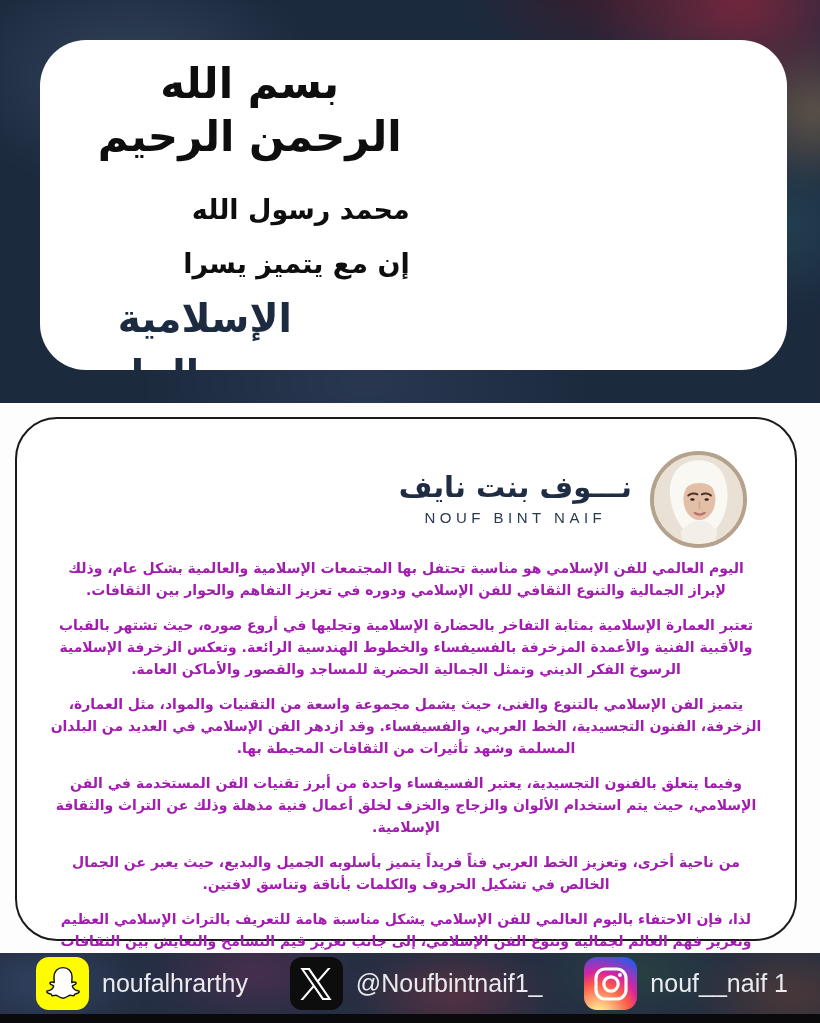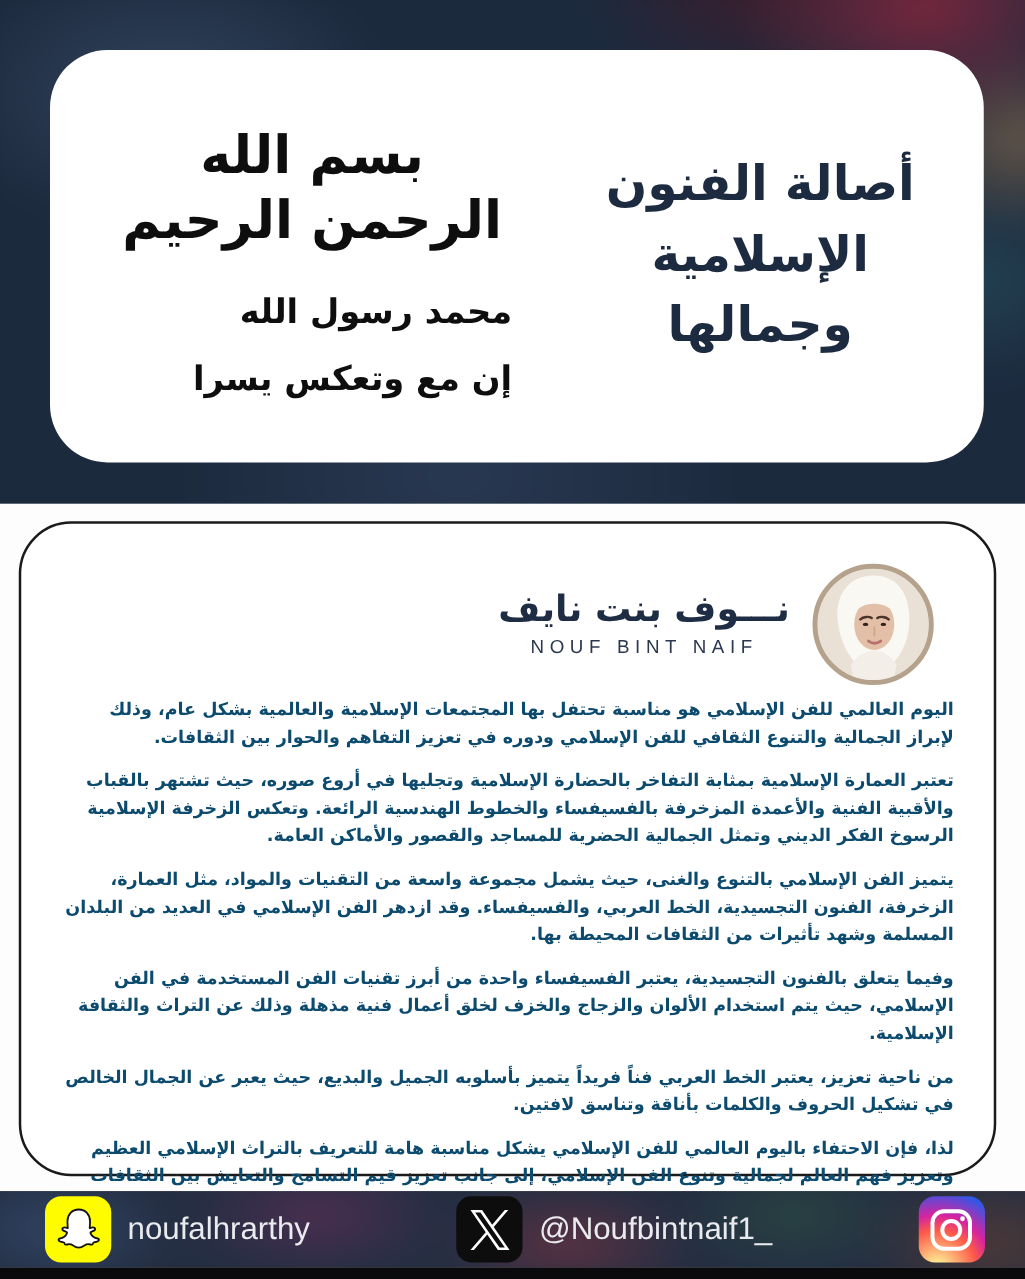--- a/index.html
+++ b/index.html
@@ -17,21 +17,21 @@
       radial-gradient(220px 150px at 88% 6%,  rgba(124,38,60,.95), rgba(124,38,60,0) 70%),
       radial-gradient(150px 110px at 97% 30%, rgba(155,120,80,.55), rgba(155,120,80,0) 70%),
       radial-gradient(190px 130px at 72% 2%,  rgba(60,28,42,.9), rgba(60,28,42,0) 72%),
       radial-gradient(160px 120px at 93% 55%, rgba(40,86,100,.5), rgba(40,86,100,0) 70%),
       radial-gradient(260px 160px at 18% 22%, rgba(78,98,128,.45), rgba(78,98,128,0) 70%),
       radial-gradient(300px 200px at 45% 90%, rgba(44,60,86,.8), rgba(44,60,86,0) 75%),
       #1c2a3e;
   }
   .hero-card {
     position:absolute; top:40px; left:40px; width:747px; height:330px;
-    background:#ffffff; border-radius:46px; display:flex; overflow:hidden;
+    background:#ffffff; border-radius:46px; display:flex; overflow:hidden;flex-direction:column;
   }
   .callig-col { width:54%; height:100%; display:flex; flex-direction:column; justify-content:center; align-items:center; gap:30px; padding:18px 10px 10px 26px; }
   .callig { color:#0e0e0e; text-align:center; font-weight:bold; }
   .callig.bismillah { font-size:42px; line-height:1.25; width:330px; }
   .callig.shahada-row { display:flex; gap:20px; align-items:center; font-size:27px; line-height:1.25; width:320px; flex-wrap:wrap; justify-content:space-between; }
   .title-col { width:46%; height:100%; display:flex; flex-direction:column; justify-content:center; align-items:center; padding-right:14px; }
   .hero-title { color:#1d2b40; font-weight:bold; font-size:39px; line-height:1.45; text-align:center; }
 
   
   .main-section { position:absolute; top:403px; left:0; width:820px; height:550px; background:#fdfdfd; }
@@ -42,22 +42,22 @@
   }
   .logo-row { display:flex; justify-content:flex-end; align-items:center; gap:18px; padding-right:22px; height:100px; }
   .brand-text { display:flex; flex-direction:column; align-items:center; }
   .brand-ar { color:#1f2d44; font-size:29px; font-weight:bold; line-height:1.1; }
   .brand-en { color:#2b3950; font-size:15px; font-weight:normal; letter-spacing:4.5px; margin-top:5px; font-family:"Liberation Sans", sans-serif; white-space:nowrap; }
   .avatar { width:97px; height:97px; border-radius:50%; border:4px solid #b5a28c; overflow:hidden; background:#ece5da; flex:0 0 auto; }
   .avatar svg { display:block; width:100%; height:100%; }
 
   .article-body { direction:rtl; display:flex; flex-direction:column; gap:13px; margin-top:8px; padding:0 6px; }
   .article-body p {
-    margin:0; color:#0c4a6e; font-size:14px; font-weight:bold;
-    line-height:22px; 
+    margin:0; color:#a21caf; font-size:14px; font-weight:bold;
+    line-height:22px; text-align:center;
   }
 
   
   .footer { position:absolute; top:953px; left:0; width:820px; height:61px; overflow:hidden; background:#232c3e; }
   .photo-bg.bottom {
     background:
       radial-gradient(140px 70px at 8% 50%,  rgba(52,74,110,.8), rgba(52,74,110,0) 70%),
       radial-gradient(150px 70px at 32% 40%, rgba(104,46,92,.6), rgba(104,46,92,0) 70%),
       radial-gradient(150px 70px at 55% 60%, rgba(128,52,66,.6), rgba(128,52,66,0) 70%),
       radial-gradient(140px 70px at 76% 40%, rgba(44,88,66,.5), rgba(44,88,66,0) 70%),
@@ -79,26 +79,25 @@
 <body>
 
 <div class="top-section">
   <div class="photo-bg top"></div>
 
   <div class="hero-card">
     <div class="callig-col">
       <div class="callig bismillah" dir="rtl">بسم الله الرحمن الرحيم</div>
       <div class="callig shahada-row" dir="rtl">
         <span>محمد رسول الله</span>
-        <span>إن مع وتعكس يسرا</span>
+        <span>إن مع يتميز يسرا</span>
       </div>
     </div>
     <div class="title-col">
       <div class="hero-title" dir="rtl">
-        <div>أصالة الفنون</div>
         <div>الإسلامية وجمالها</div>
       </div>
     </div>
   </div>
 </div>
 
 <div class="main-section">
   <div class="article-card">
 
     <div class="logo-row">
@@ -121,21 +120,21 @@
           <path d="M45.8 65c3.4 2.4 7.6 2.4 11 0" stroke="#b8706a" stroke-width="2.6" fill="none" stroke-linecap="round"></path>
         </svg>
       </div>
     </div>
 
     <div class="article-body">
       <p>اليوم العالمي للفن الإسلامي هو مناسبة تحتفل بها المجتمعات الإسلامية والعالمية بشكل عام، وذلك لإبراز الجمالية والتنوع الثقافي للفن الإسلامي ودوره في تعزيز التفاهم والحوار بين الثقافات.</p>
       <p>تعتبر العمارة الإسلامية بمثابة التفاخر بالحضارة الإسلامية وتجليها في أروع صوره، حيث تشتهر بالقباب والأقبية الفنية والأعمدة المزخرفة بالفسيفساء والخطوط الهندسية الرائعة. وتعكس الزخرفة الإسلامية الرسوخ الفكر الديني وتمثل الجمالية الحضرية للمساجد والقصور والأماكن العامة.</p>
       <p>يتميز الفن الإسلامي بالتنوع والغنى، حيث يشمل مجموعة واسعة من التقنيات والمواد، مثل العمارة، الزخرفة، الفنون التجسيدية، الخط العربي، والفسيفساء. وقد ازدهر الفن الإسلامي في العديد من البلدان المسلمة وشهد تأثيرات من الثقافات المحيطة بها.</p>
       <p>وفيما يتعلق بالفنون التجسيدية، يعتبر الفسيفساء واحدة من أبرز تقنيات الفن المستخدمة في الفن الإسلامي، حيث يتم استخدام الألوان والزجاج والخزف لخلق أعمال فنية مذهلة وذلك عن التراث والثقافة الإسلامية.</p>
-      <p>من ناحية تعزيز، يعتبر الخط العربي فناً فريداً يتميز بأسلوبه الجميل والبديع، حيث يعبر عن الجمال الخالص في تشكيل الحروف والكلمات بأناقة وتناسق لافتين.</p>
+      <p>من ناحية أخرى، وتعزيز الخط العربي فناً فريداً يتميز بأسلوبه الجميل والبديع، حيث يعبر عن الجمال الخالص في تشكيل الحروف والكلمات بأناقة وتناسق لافتين.</p>
       <p>لذا، فإن الاحتفاء باليوم العالمي للفن الإسلامي يشكل مناسبة هامة للتعريف بالتراث الإسلامي العظيم وتعزيز فهم العالم لجمالية وتنوع الفن الإسلامي، إلى جانب تعزيز قيم التسامح والتعايش بين الثقافات المختلفة.</p>
     </div>
 
   </div>
 </div>
 
 <div class="footer">
   <div class="photo-bg bottom"></div>
   <div class="footer-content">
 
@@ -158,18 +157,19 @@
     </div>
 
     <div class="social">
       <div class="icon-box insta">
         <svg viewBox="0 0 24 24" width="40" height="40" fill="none" stroke="#ffffff" stroke-width="1.9" stroke-linecap="round">
           <rect x="3" y="3" width="18" height="18" rx="5.5"></rect>
           <circle cx="12" cy="12" r="4.3"></circle>
           <circle cx="17.4" cy="6.6" r="1.15" fill="#ffffff" stroke="none"></circle>
         </svg>
       </div>
+      <span class="social-handle">nouf__naif 1</span>
     </div>
 
   </div>
 </div>
 
 <div class="bottom-strip"></div>
 
 </body></html>

